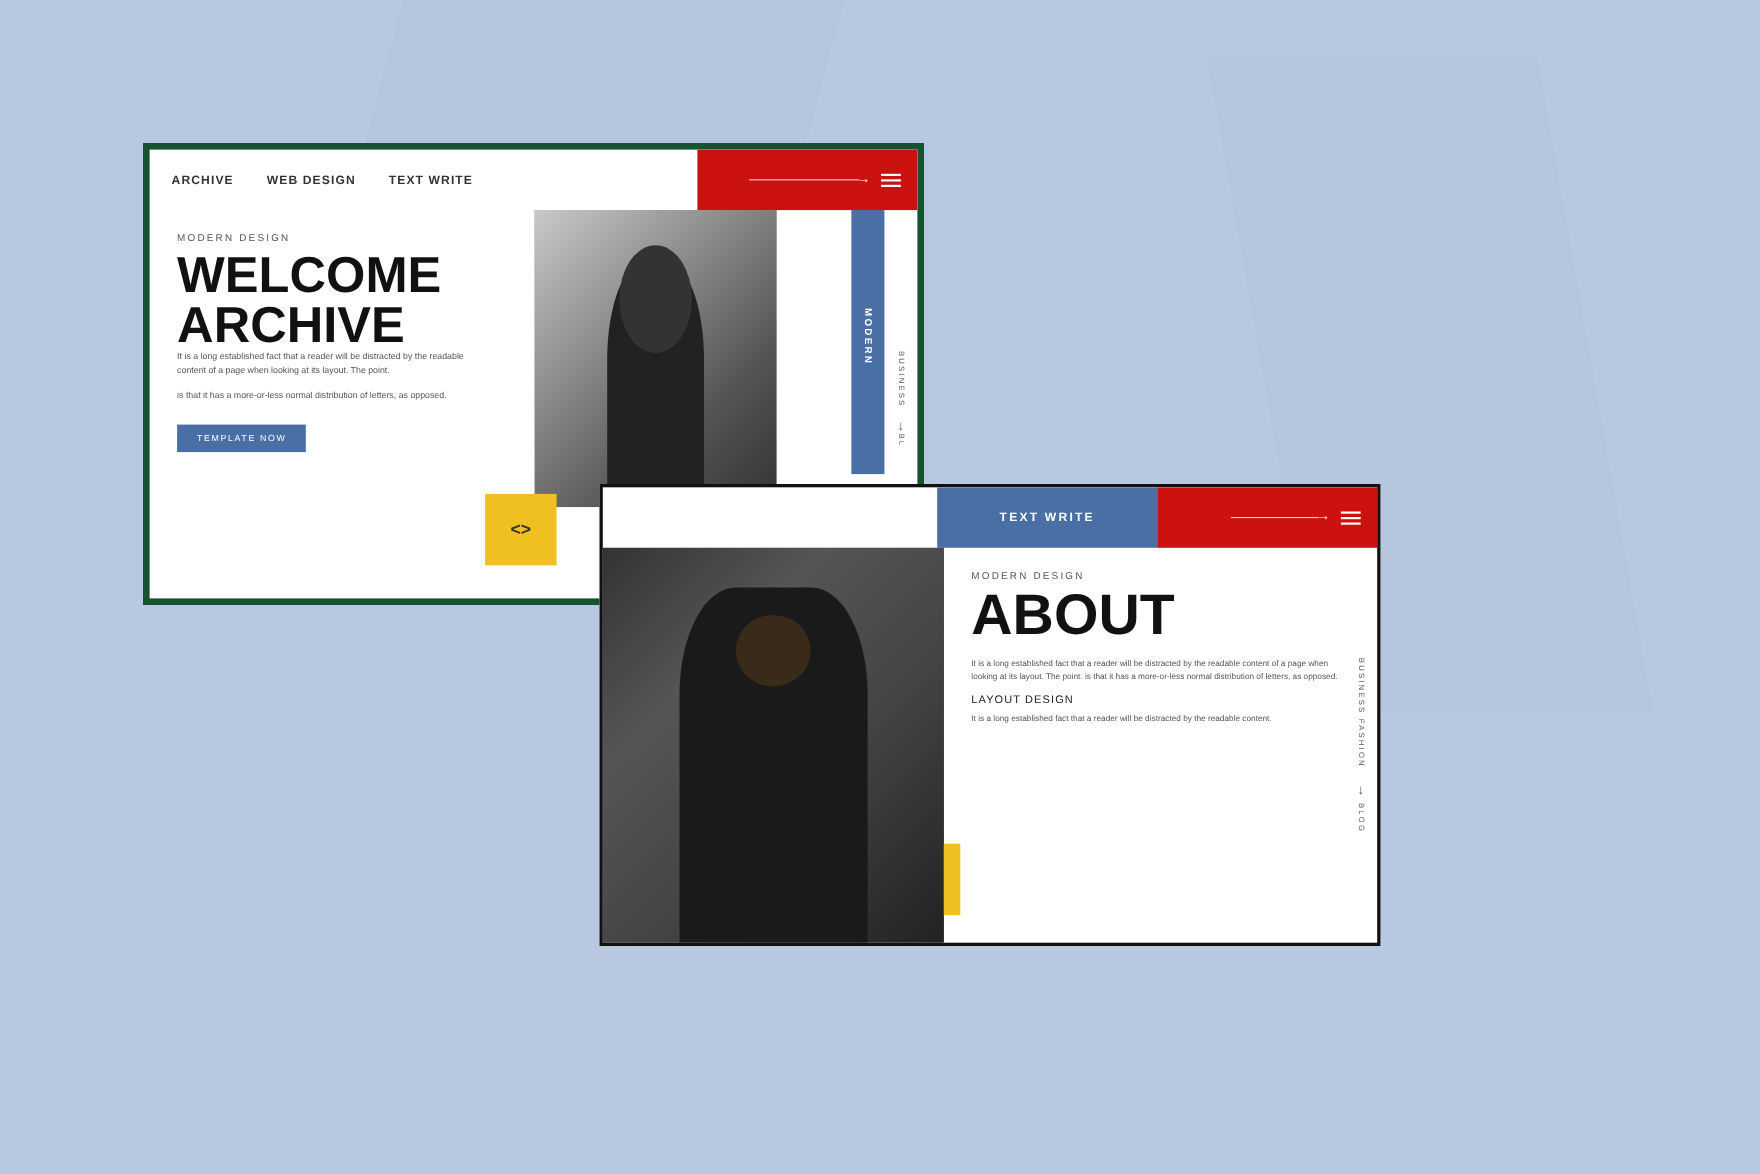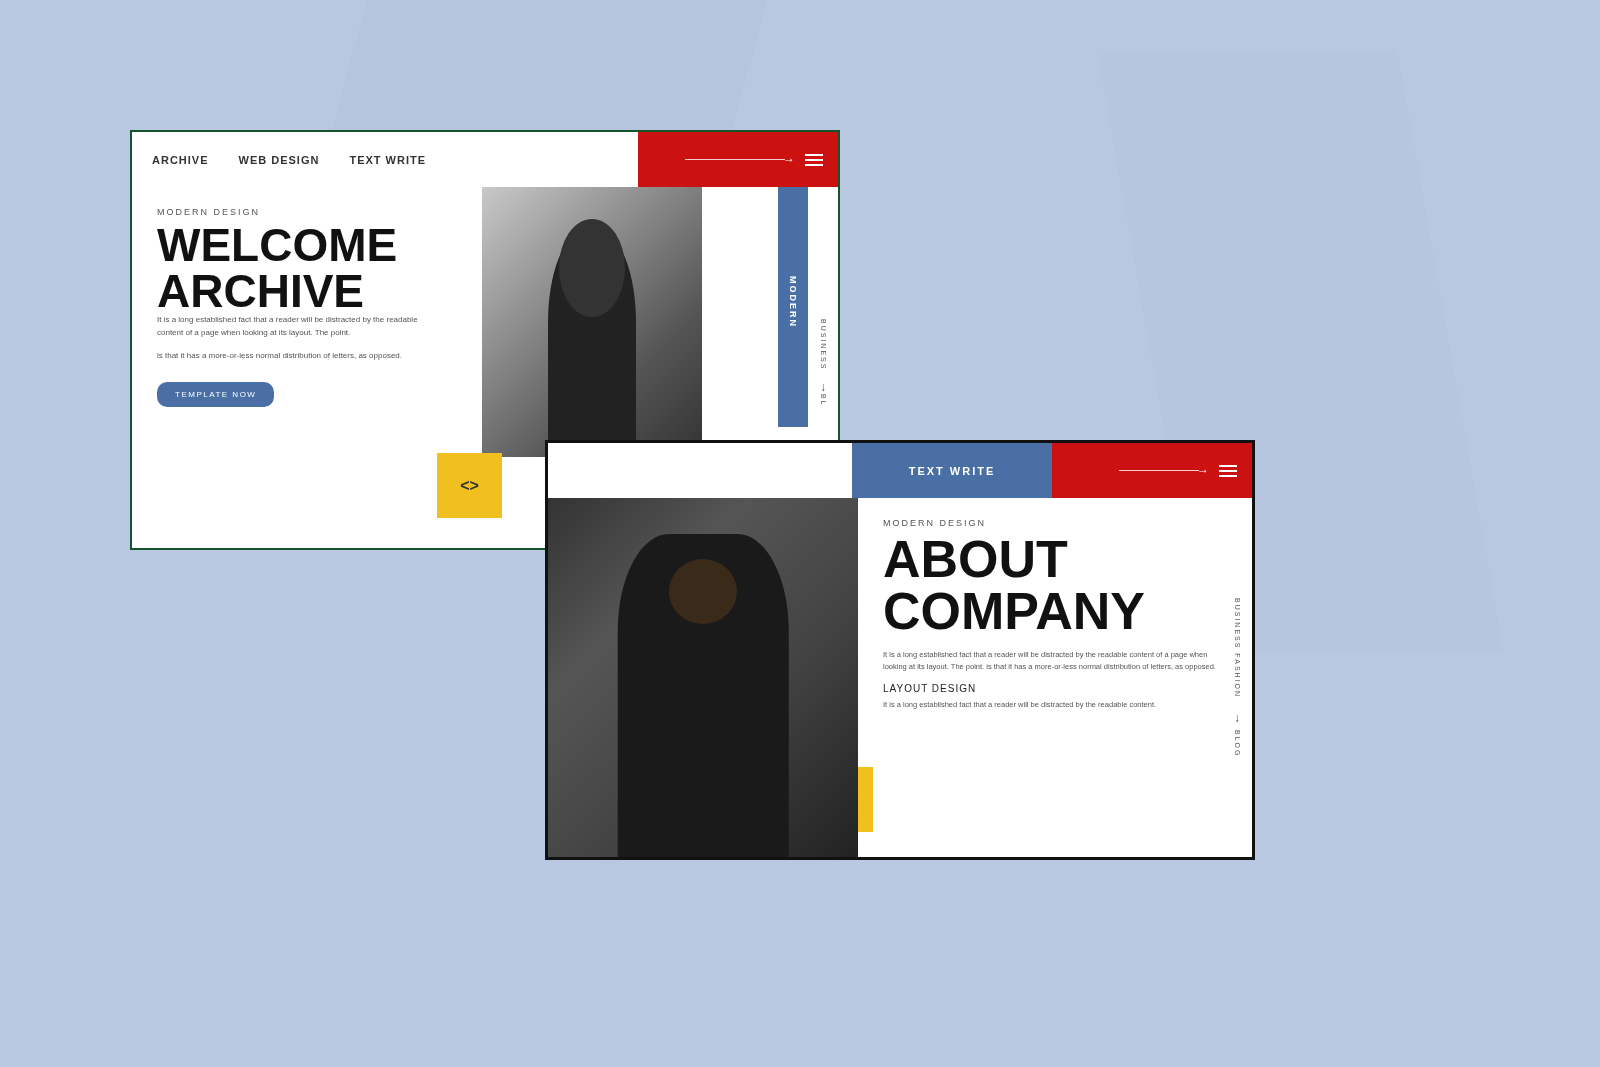--- a/index.html
+++ b/index.html
@@ -31,21 +31,21 @@
     }
 
     
     .card1 {
       position: absolute;
       top: 130px;
       left: 130px;
       width: 710px;
       height: 420px;
       background: #fff;
-      border: 2px solid #14532d;
+      border: 6px solid #14532d;
       z-index: 2;
       overflow: hidden;
     }
 
     
     .card2 {
       position: absolute;
       top: 440px;
       left: 545px;
       width: 710px;
@@ -150,21 +150,20 @@
     .card1-btn {
       display: inline-block;
       background: #4a6fa5;
       color: white;
       font-size: 8px;
       letter-spacing: 1.5px;
       text-transform: uppercase;
       padding: 8px 18px;
       margin-top: 10px;
       cursor: pointer;
-      border-radius: 10px;
     }
     .card1-yellow-box {
       position: absolute;
       bottom: 30px;
       left: 305px;
       width: 65px;
       height: 65px;
       background: #f0c020;
       display: flex;
       align-items: center;
@@ -511,21 +510,20 @@
 
     <div class="card2-content">
 
       <div class="card2-yellow-box">
         
       </div>
 
       <div class="card2-subtitle">MODERN DESIGN</div>
       <div class="card2-title">
         <span>ABOUT</span><br>
-        <span>COMPANY</span>
       </div>
       <div class="card2-desc">It is a long established fact that a reader will be distracted by the readable content of a page when looking at its layout. The point.
 is that it has a more-or-less normal distribution of letters, as opposed.</div>
       <div class="card2-section-title">LAYOUT DESIGN</div>
       <div class="card2-section-desc">It is a long established fact that a reader will be distracted by the readable content.</div>
 
       <div class="card2-right-sidebar">
         <span class="card2-sidebar-text">BUSINESS FASHION</span>
         <span class="card2-sidebar-arrow">↓</span>
         <span class="card2-sidebar-text">BLOG</span>

